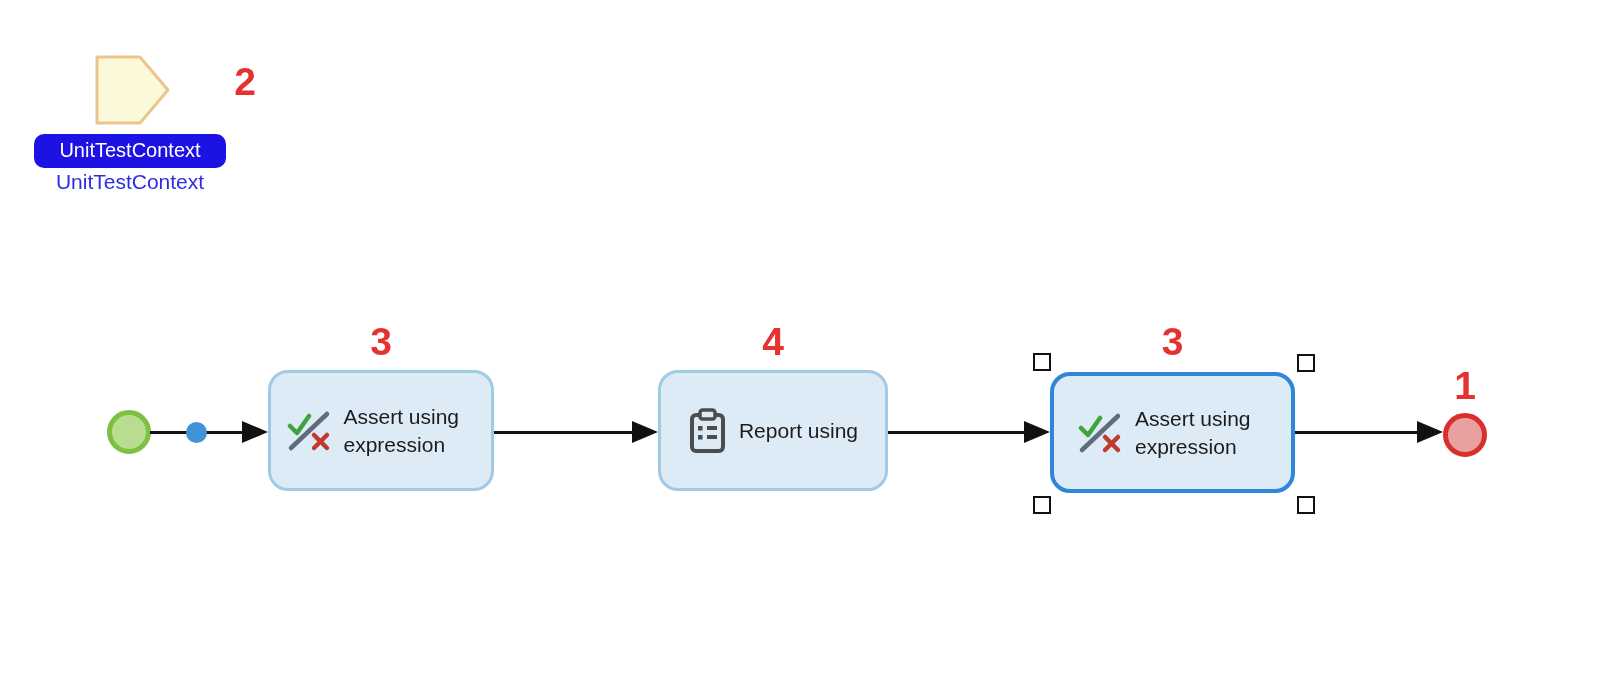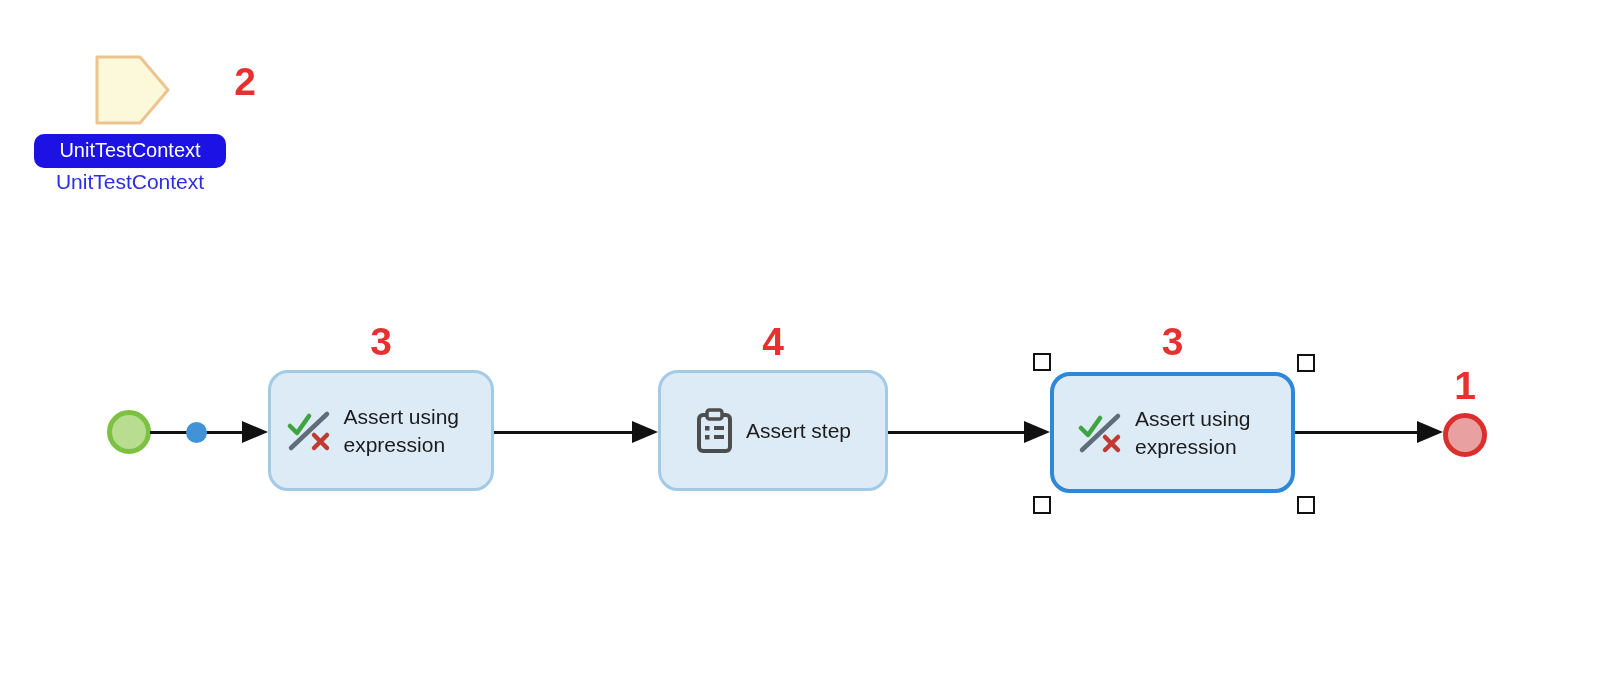--- a/index.html
+++ b/index.html
@@ -148,21 +148,21 @@
   <div class="count-badge badge-step2">4</div>
   <div class="step-box step-2">
     <svg width="38" height="46" viewBox="0 0 38 46">
       <rect x="4" y="7" width="31" height="36" rx="4" fill="none" stroke="#4d4d4d" stroke-width="4"></rect>
       <rect x="12" y="2" width="15" height="9" rx="2.5" fill="#ddebf7" stroke="#4d4d4d" stroke-width="3.5"></rect>
       <rect x="10" y="18" width="4.5" height="4.5" fill="#4d4d4d"></rect>
       <line x1="19" y1="20" x2="29" y2="20" stroke="#4d4d4d" stroke-width="4"></line>
       <rect x="10" y="27" width="4.5" height="4.5" fill="#4d4d4d"></rect>
       <line x1="19" y1="29" x2="29" y2="29" stroke="#4d4d4d" stroke-width="4"></line>
     </svg>
-    <div class="step-label">Assert step</div>
+    <div class="step-label">Report using</div>
   </div>
 
   <div class="edge edge-3"></div>
   <div class="arrowhead arrow-3"></div>
 
   <div class="count-badge badge-step3">3</div>
   <div class="sel-handle handle-tl"></div>
   <div class="sel-handle handle-tr"></div>
   <div class="sel-handle handle-bl"></div>
   <div class="sel-handle handle-br"></div>

